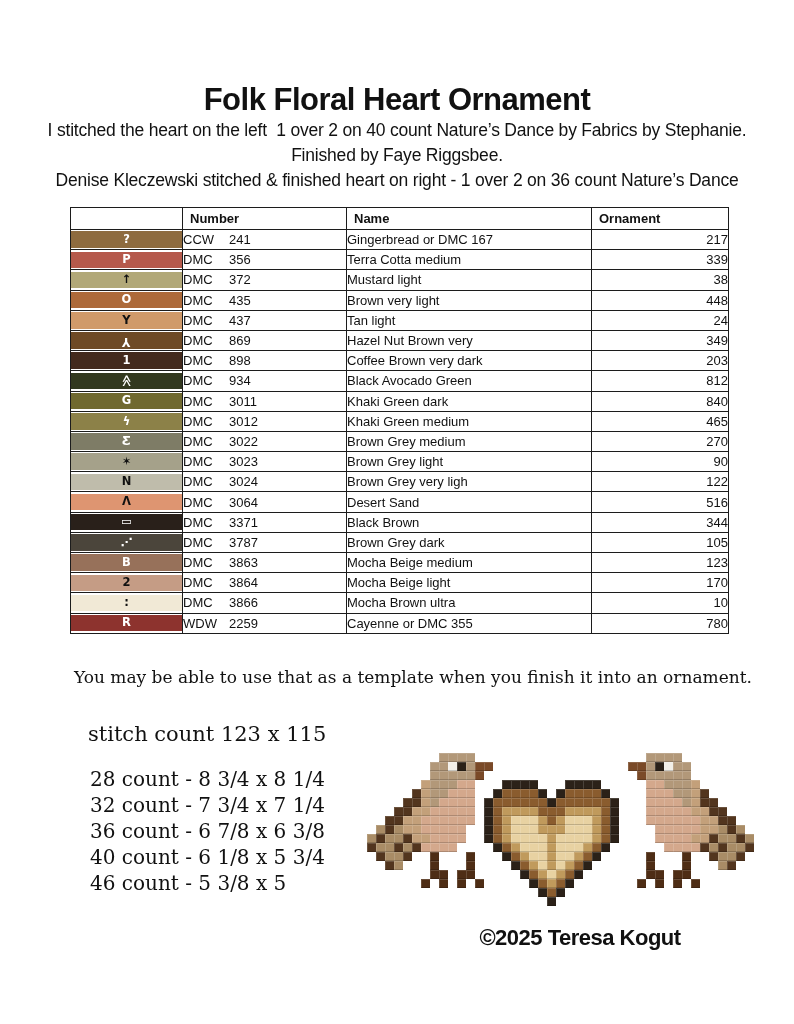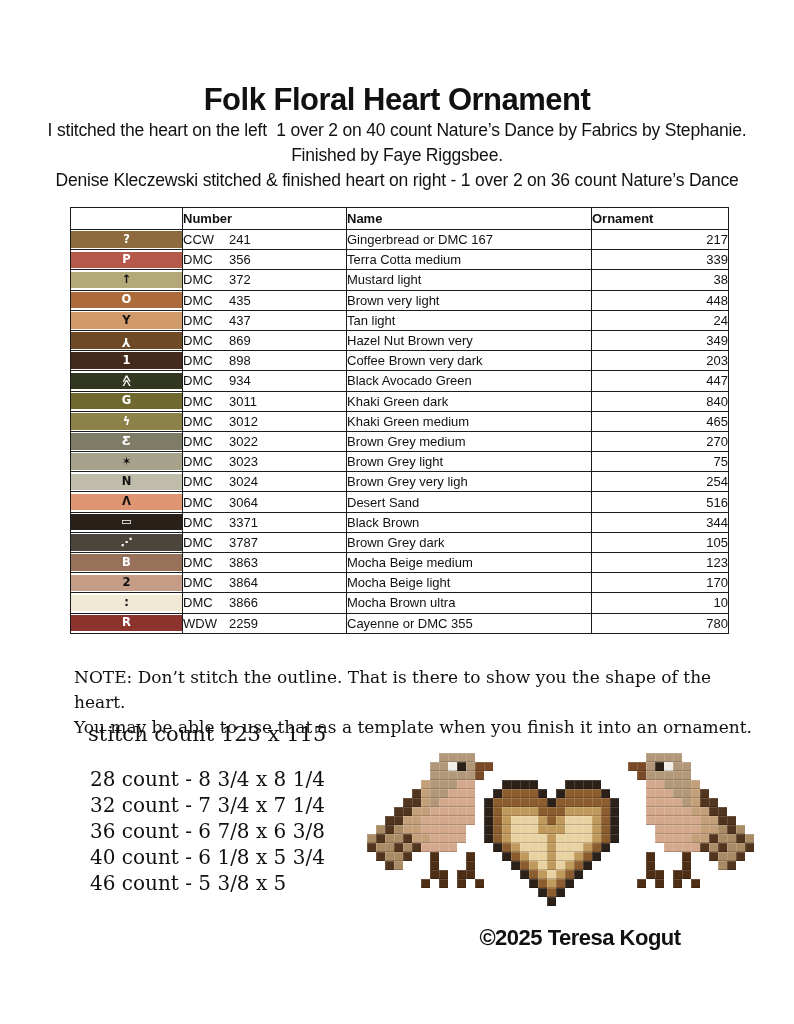--- a/index.html
+++ b/index.html
@@ -11,21 +11,21 @@
   .title{font-size:31px;font-weight:600;letter-spacing:-0.5px;line-height:36px;
          font-family:"Liberation Sans",sans-serif;}
   .sub{font-size:17.5px;font-weight:500;letter-spacing:-0.2px;line-height:25px;
        white-space:pre-wrap;}
 
   
   table.threads{position:absolute;top:207px;left:70px;width:658px;
     border-collapse:collapse;table-layout:fixed;
     font-family:"Liberation Sans",sans-serif;font-size:13px;}
   table.threads th,table.threads td{border:1.6px solid #1c1c1c;padding:0;height:19.2px;overflow:hidden;}
-  table.threads th{font-weight:bold;text-align:left;padding-left:0;font-size:13px;height:21px;}
+  table.threads th{font-weight:bold;text-align:left;padding-left:7px;font-size:13px;height:21px;}
   col.c-sym{width:112px;}col.c-num{width:164px;}col.c-name{width:245px;}col.c-st{width:137px;}
   td.swatch-cell{padding:1.5px 1px;}
   .swatch{width:100%;height:16.5px;display:flex;align-items:center;justify-content:center;}
   .sym{font-family:"DejaVu Sans",sans-serif;font-size:11.5px;font-weight:bold;line-height:1;}
   .rot90{display:inline-block;transform:rotate(90deg);}
   .rot180{display:inline-block;transform:rotate(180deg);}
   td.num-cell{padding-left:7px;}
   .maker{display:inline-block;width:46px;}
   td.name-cell{padding-left:7px;}
   td.st-cell{text-align:right;padding-right:5px;}
@@ -143,21 +143,21 @@
         <td class="st-cell">203</td>
       </tr>
       <tr>
         <td class="swatch-cell">
           <div class="swatch" style="background: rgb(50, 56, 31);">
             <span class="sym rot90" style="color: rgb(255, 255, 255);">≪</span>
           </div>
         </td>
         <td class="num-cell"><span class="maker">DMC</span><span>934</span></td>
         <td class="name-cell">Black Avocado Green</td>
-        <td class="st-cell">447</td>
+        <td class="st-cell">812</td>
       </tr>
       <tr>
         <td class="swatch-cell">
           <div class="swatch" style="background: rgb(112, 105, 47);">
             <span class="sym" style="color: rgb(255, 255, 255);">G</span>
           </div>
         </td>
         <td class="num-cell"><span class="maker">DMC</span><span>3011</span></td>
         <td class="name-cell">Khaki Green dark</td>
         <td class="st-cell">840</td>
@@ -183,31 +183,31 @@
         <td class="st-cell">270</td>
       </tr>
       <tr>
         <td class="swatch-cell">
           <div class="swatch" style="background: rgb(165, 161, 138);">
             <span class="sym" style="color: rgb(17, 17, 17);">✶</span>
           </div>
         </td>
         <td class="num-cell"><span class="maker">DMC</span><span>3023</span></td>
         <td class="name-cell">Brown Grey light</td>
-        <td class="st-cell">75</td>
+        <td class="st-cell">90</td>
       </tr>
       <tr>
         <td class="swatch-cell">
           <div class="swatch" style="background: rgb(191, 188, 171);">
             <span class="sym" style="color: rgb(17, 17, 17);">N</span>
           </div>
         </td>
         <td class="num-cell"><span class="maker">DMC</span><span>3024</span></td>
         <td class="name-cell">Brown Grey very ligh</td>
-        <td class="st-cell">254</td>
+        <td class="st-cell">122</td>
       </tr>
       <tr>
         <td class="swatch-cell">
           <div class="swatch" style="background: rgb(222, 149, 113);">
             <span class="sym" style="color: rgb(17, 17, 17);">Λ</span>
           </div>
         </td>
         <td class="num-cell"><span class="maker">DMC</span><span>3064</span></td>
         <td class="name-cell">Desert Sand</td>
         <td class="st-cell">516</td>
@@ -269,21 +269,20 @@
           </div>
         </td>
         <td class="num-cell"><span class="maker">WDW</span><span>2259</span></td>
         <td class="name-cell">Cayenne or DMC 355</td>
         <td class="st-cell">780</td>
       </tr>
     </tbody>
 </table>
 
 <div class="note">
-  <div>NOTE: Don’t stitch the outline. That is there to show you the shape of the heart.</div>
   <div>You may be able to use that as a template when you finish it into an ornament.</div>
 </div>
 
 <div class="stitchcount">stitch count 123 x 115</div>
 <div class="counts" id="counts">
     <div>28 count - 8 3/4 x 8 1/4</div>
     <div>32 count - 7 3/4 x 7 1/4</div>
     <div>36 count - 6 7/8 x 6 3/8</div>
     <div>40 count - 6 1/8 x 5 3/4</div>
     <div>46 count - 5 3/8 x 5</div>

